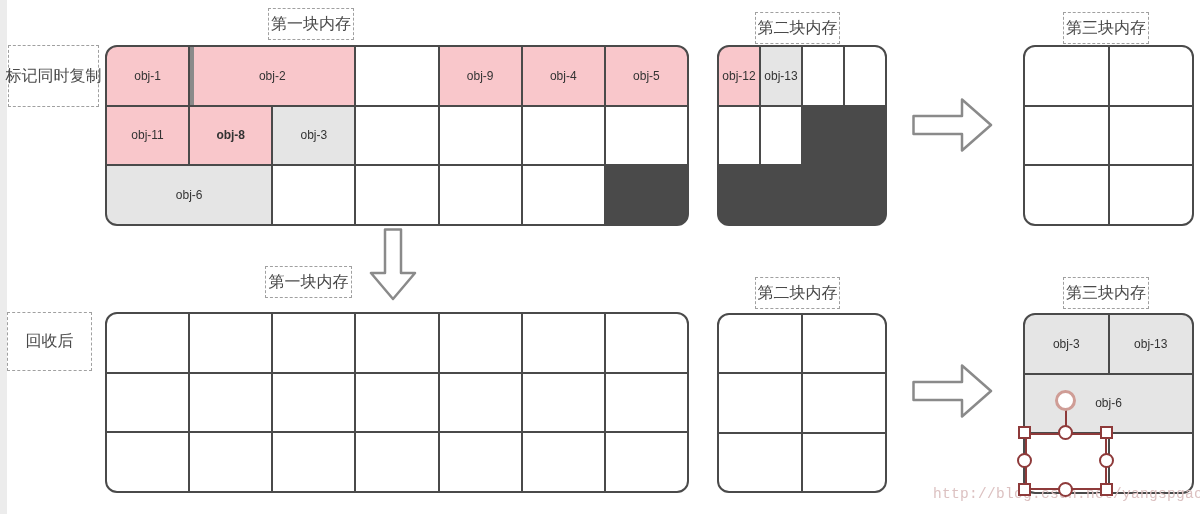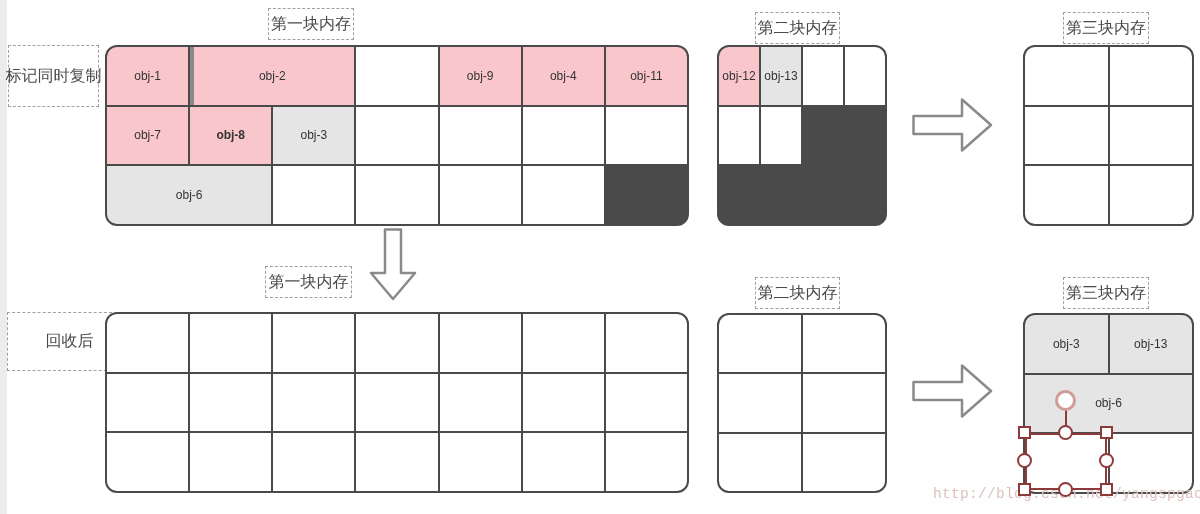--- a/index.html
+++ b/index.html
@@ -14,21 +14,21 @@
     position:absolute;border:1px dashed #a0a0a0;background:#fff;color:#4a4a4a;
     font-size:16px;display:flex;align-items:center;justify-content:center;white-space:nowrap;
   }
   #tag-top1{left:268px;top:8px;width:84px;height:30px;}
   #tag-top2{left:755px;top:12px;width:83px;height:30px;}
   #tag-top3{left:1063px;top:12px;width:84px;height:30px;}
   #tag-mark{left:8px;top:45px;width:89px;height:60px;}
   #tag-bot1{left:265px;top:266px;width:85px;height:30px;}
   #tag-bot2{left:755px;top:277px;width:83px;height:30px;}
   #tag-bot3{left:1063px;top:277px;width:84px;height:30px;}
-  #tag-after{left:7px;top:312px;width:83px;height:57px;padding-left:20px;}
+  #tag-after{left:7px;top:312px;width:83px;height:57px;}
 
   
   .grid{
     position:absolute;display:grid;gap:2px;background:#4a4a4a;
     border:2px solid #4a4a4a;border-radius:12px;overflow:hidden;
   }
   #grid-top-first{left:105px;top:45px;width:580px;height:177px;}
   #grid-top-second{left:717px;top:45px;width:166px;height:177px;}
   #grid-top-third{left:1023px;top:45px;width:167px;height:177px;}
   #grid-bottom-first{left:105px;top:312px;width:580px;height:177px;}
@@ -82,22 +82,22 @@
   <div class="tag" id="tag-bot2">第二块内存</div>
   <div class="tag" id="tag-bot3">第三块内存</div>
   <div class="tag" id="tag-after">回收后</div>
 
   <div class="grid" id="grid-top-first" style="grid-template-columns: repeat(7, 1fr); grid-template-rows: repeat(3, 1fr);">
       <div class="cell fill-pink">obj-1</div>
       <div class="cell fill-pink thick-left" style="grid-column: span 2;">obj-2</div>
       <div class="cell"></div>
       <div class="cell fill-pink">obj-9</div>
       <div class="cell fill-pink">obj-4</div>
+      <div class="cell fill-pink">obj-5</div>
       <div class="cell fill-pink">obj-11</div>
-      <div class="cell fill-pink">obj-7</div>
       <div class="cell fill-pink bold">obj-8</div>
       <div class="cell fill-green">obj-3</div>
       <div class="cell"></div>
       <div class="cell"></div>
       <div class="cell"></div>
       <div class="cell"></div>
       <div class="cell fill-green" style="grid-column: span 2;">obj-6</div>
       <div class="cell"></div>
       <div class="cell"></div>
       <div class="cell"></div>

